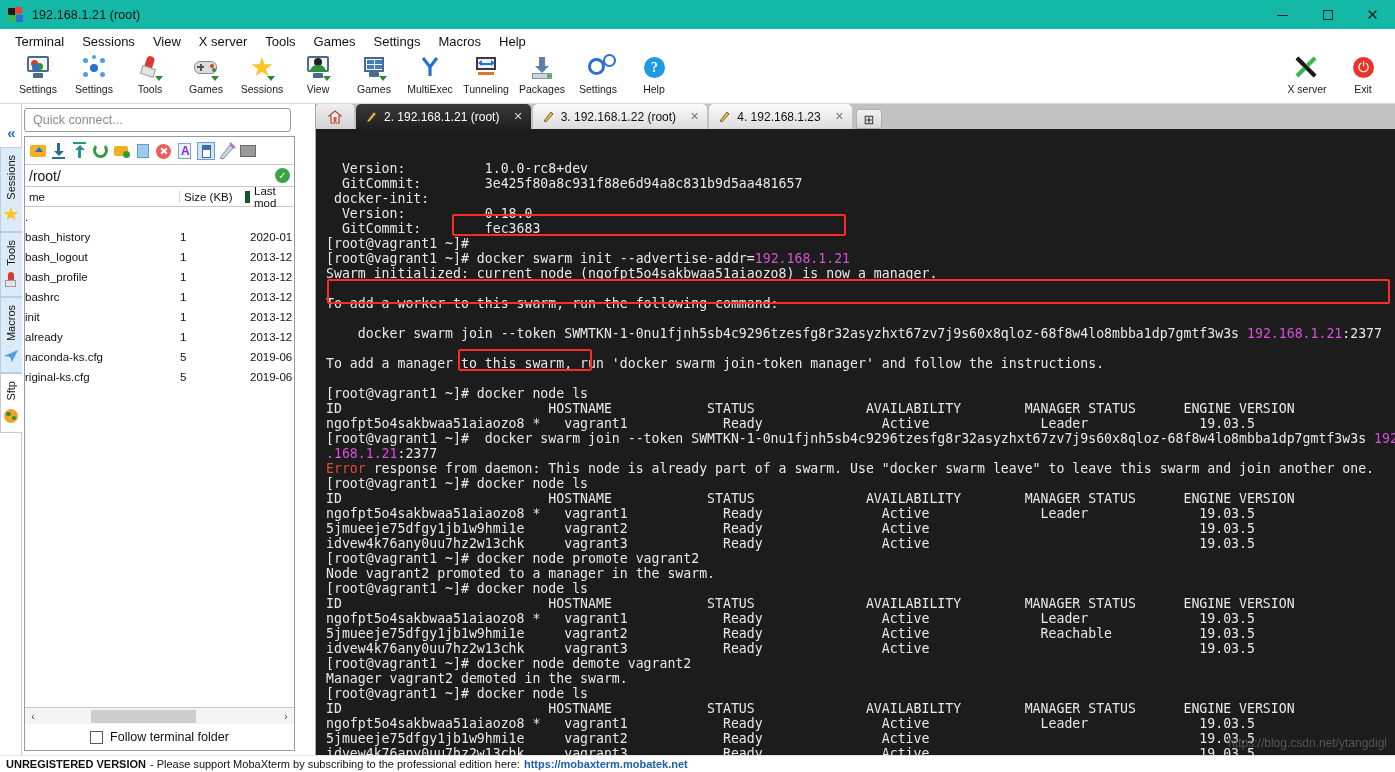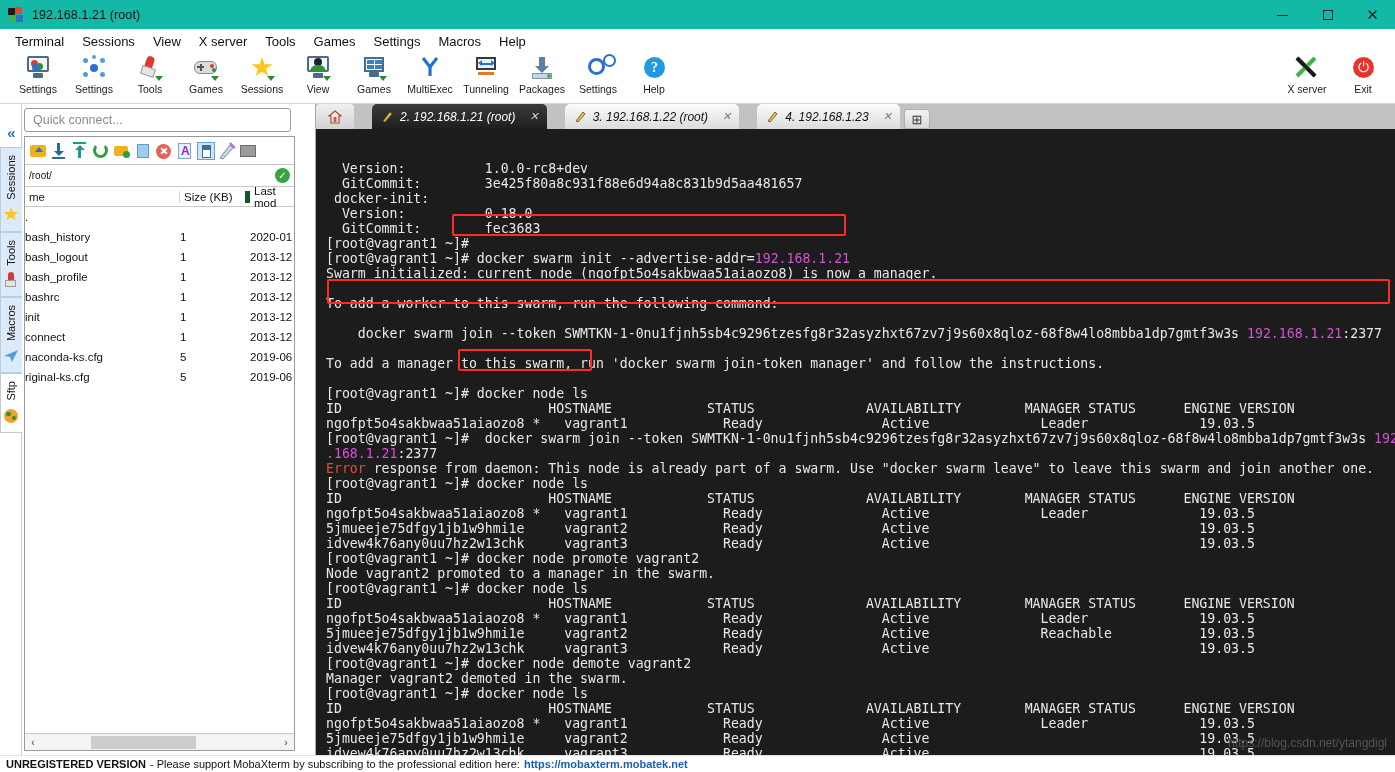--- a/index.html
+++ b/index.html
@@ -105,21 +105,21 @@
     padding: 0 20px 4px 0;
   }
   .quick-connect {
     margin: 4px 4px 4px 2px; height: 24px; border:1px solid #9a9a9a; border-radius:3px;
     display:flex; align-items:center; padding: 0 8px; font-size:12.5px; color:#8a8a8a; background:#fff;
   }
   .sftp-inner { flex:1 1 auto; display:flex; flex-direction:column; border:1px solid #9a9a9a; margin-left:2px; min-height:0;}
   .sftp-tools { height:28px; display:flex; align-items:center; gap:3px; padding: 0 4px; border-bottom:1px solid #c8c8c8; background:#fff;}
   .stico { width:18px; height:18px; position:relative; display:inline-block; }
   .path-row { height:22px; display:flex; align-items:center; justify-content:space-between; border-bottom:1px solid #c8c8c8; padding:0 4px; }
-  .path-txt { font-size:10px; color:#111; }
+  .path-txt { font-size:14px; color:#111; }
   .ok-circle { width:15px; height:15px; border-radius:50%; background:#3aa346; color:#fff; font-size:10px;
                display:flex;align-items:center;justify-content:center;}
   .fl-head { display:flex; font-size:11.5px; color:#111; border-bottom:1px solid #c8c8c8; height:20px; align-items:center;}
   .fl-head div { padding-left:4px; }
   .col-name { flex: 0 0 155px; border-right:1px solid #d5d5d5; overflow:hidden; }
   .col-size { flex: 0 0 70px; border-right:5px solid #14532d; }
   .col-mod  { flex: 1 1 auto; }
   .fl-body { flex:1 1 auto; overflow:hidden; }
   .fl-row { display:flex; font-size:11.5px; color:#111; height:20px; align-items:center; }
   .fl-row .col-name, .fl-row .col-size, .fl-row .col-mod { border-right:none; }
@@ -134,22 +134,22 @@
 
   
   .term-wrap { flex:1 1 auto; display:flex; flex-direction:column; min-width:0; background:#1c1c1c;}
   .tabstrip { height:25px; flex:0 0 25px; background:#c2c2c2; display:flex; align-items:flex-end; }
   .home-tab { width:38px; height:25px; background:linear-gradient(#f0f0f0,#d2d2d2); display:flex; align-items:center; justify-content:center;
               border-top-left-radius:4px; border-top-right-radius:4px;}
   .house { width:14px; height:14px; position:relative; }
   .tab {
     height:25px; display:flex; align-items:center; gap:6px; padding: 0 8px 0 9px;
     font-size:12px; border-top-left-radius:5px; border-top-right-radius:5px;
-    background: linear-gradient(#fbfbfb, #dcdcdc); color:#111; margin-left:18px;
-    position:relative; max-width:230px;font-style:italic;
+    background: linear-gradient(#fbfbfb, #dcdcdc); color:#111; margin-left:2px;
+    position:relative; max-width:230px;
   }
   .tab.active { background: linear-gradient(#3a3a3a, #1e1e1e); color:#ffffff; }
   .tab-ico { width:13px; height:13px; position:relative; flex:0 0 13px;}
   .tab-x { font-size:11px; color:#7a7a7a; margin-left:8px; }
   .tab.active .tab-x { color:#cfcfcf; }
   .tab-new { width:26px; height:20px; background:linear-gradient(#f3f3f3,#d8d8d8); border:1px solid #b0b0b0;
              display:flex; align-items:center; justify-content:center; font-size:13px; color:#333; margin-left:4px; border-radius:3px; }
 
   .terminal {
     flex:1 1 auto; background:#1c1c1c; overflow:hidden; position:relative;
@@ -481,21 +481,21 @@
             <div class="col-name">bashrc</div>
             <div class="col-size">1</div>
             <div class="col-mod">2013-12</div>
           </div>
           <div class="fl-row">
             <div class="col-name">init</div>
             <div class="col-size">1</div>
             <div class="col-mod">2013-12</div>
           </div>
           <div class="fl-row">
-            <div class="col-name">connect</div>
+            <div class="col-name">already</div>
             <div class="col-size">1</div>
             <div class="col-mod">2013-12</div>
           </div>
           <div class="fl-row">
             <div class="col-name">naconda-ks.cfg</div>
             <div class="col-size">5</div>
             <div class="col-mod">2019-06</div>
           </div>
           <div class="fl-row">
             <div class="col-name">riginal-ks.cfg</div>
@@ -506,20 +506,24 @@
 
         <div class="hscroll">
           <div class="hs-arrow">‹</div>
           <div class="hs-track">
               <div class="hs-thumb"></div>
             </div>
           <div class="hs-arrow">›</div>
         </div>
 
 
+        <div class="follow">
+          <span class="cbox"></span>
+          <span>Follow terminal folder</span>
+        </div>
       </div>
     </div>
 
     <div class="term-wrap">
 
       <div class="tabstrip">
         <div class="home-tab">
           <span class="house">
             <svg viewBox="0 0 14 14" width="14" height="14">
               <path d="M7 1 L13 6 L11 6 L11 13 L3 13 L3 6 L1 6 Z" fill="#f0f0f0" stroke="#b04a2a" stroke-width="1.2"></path>

